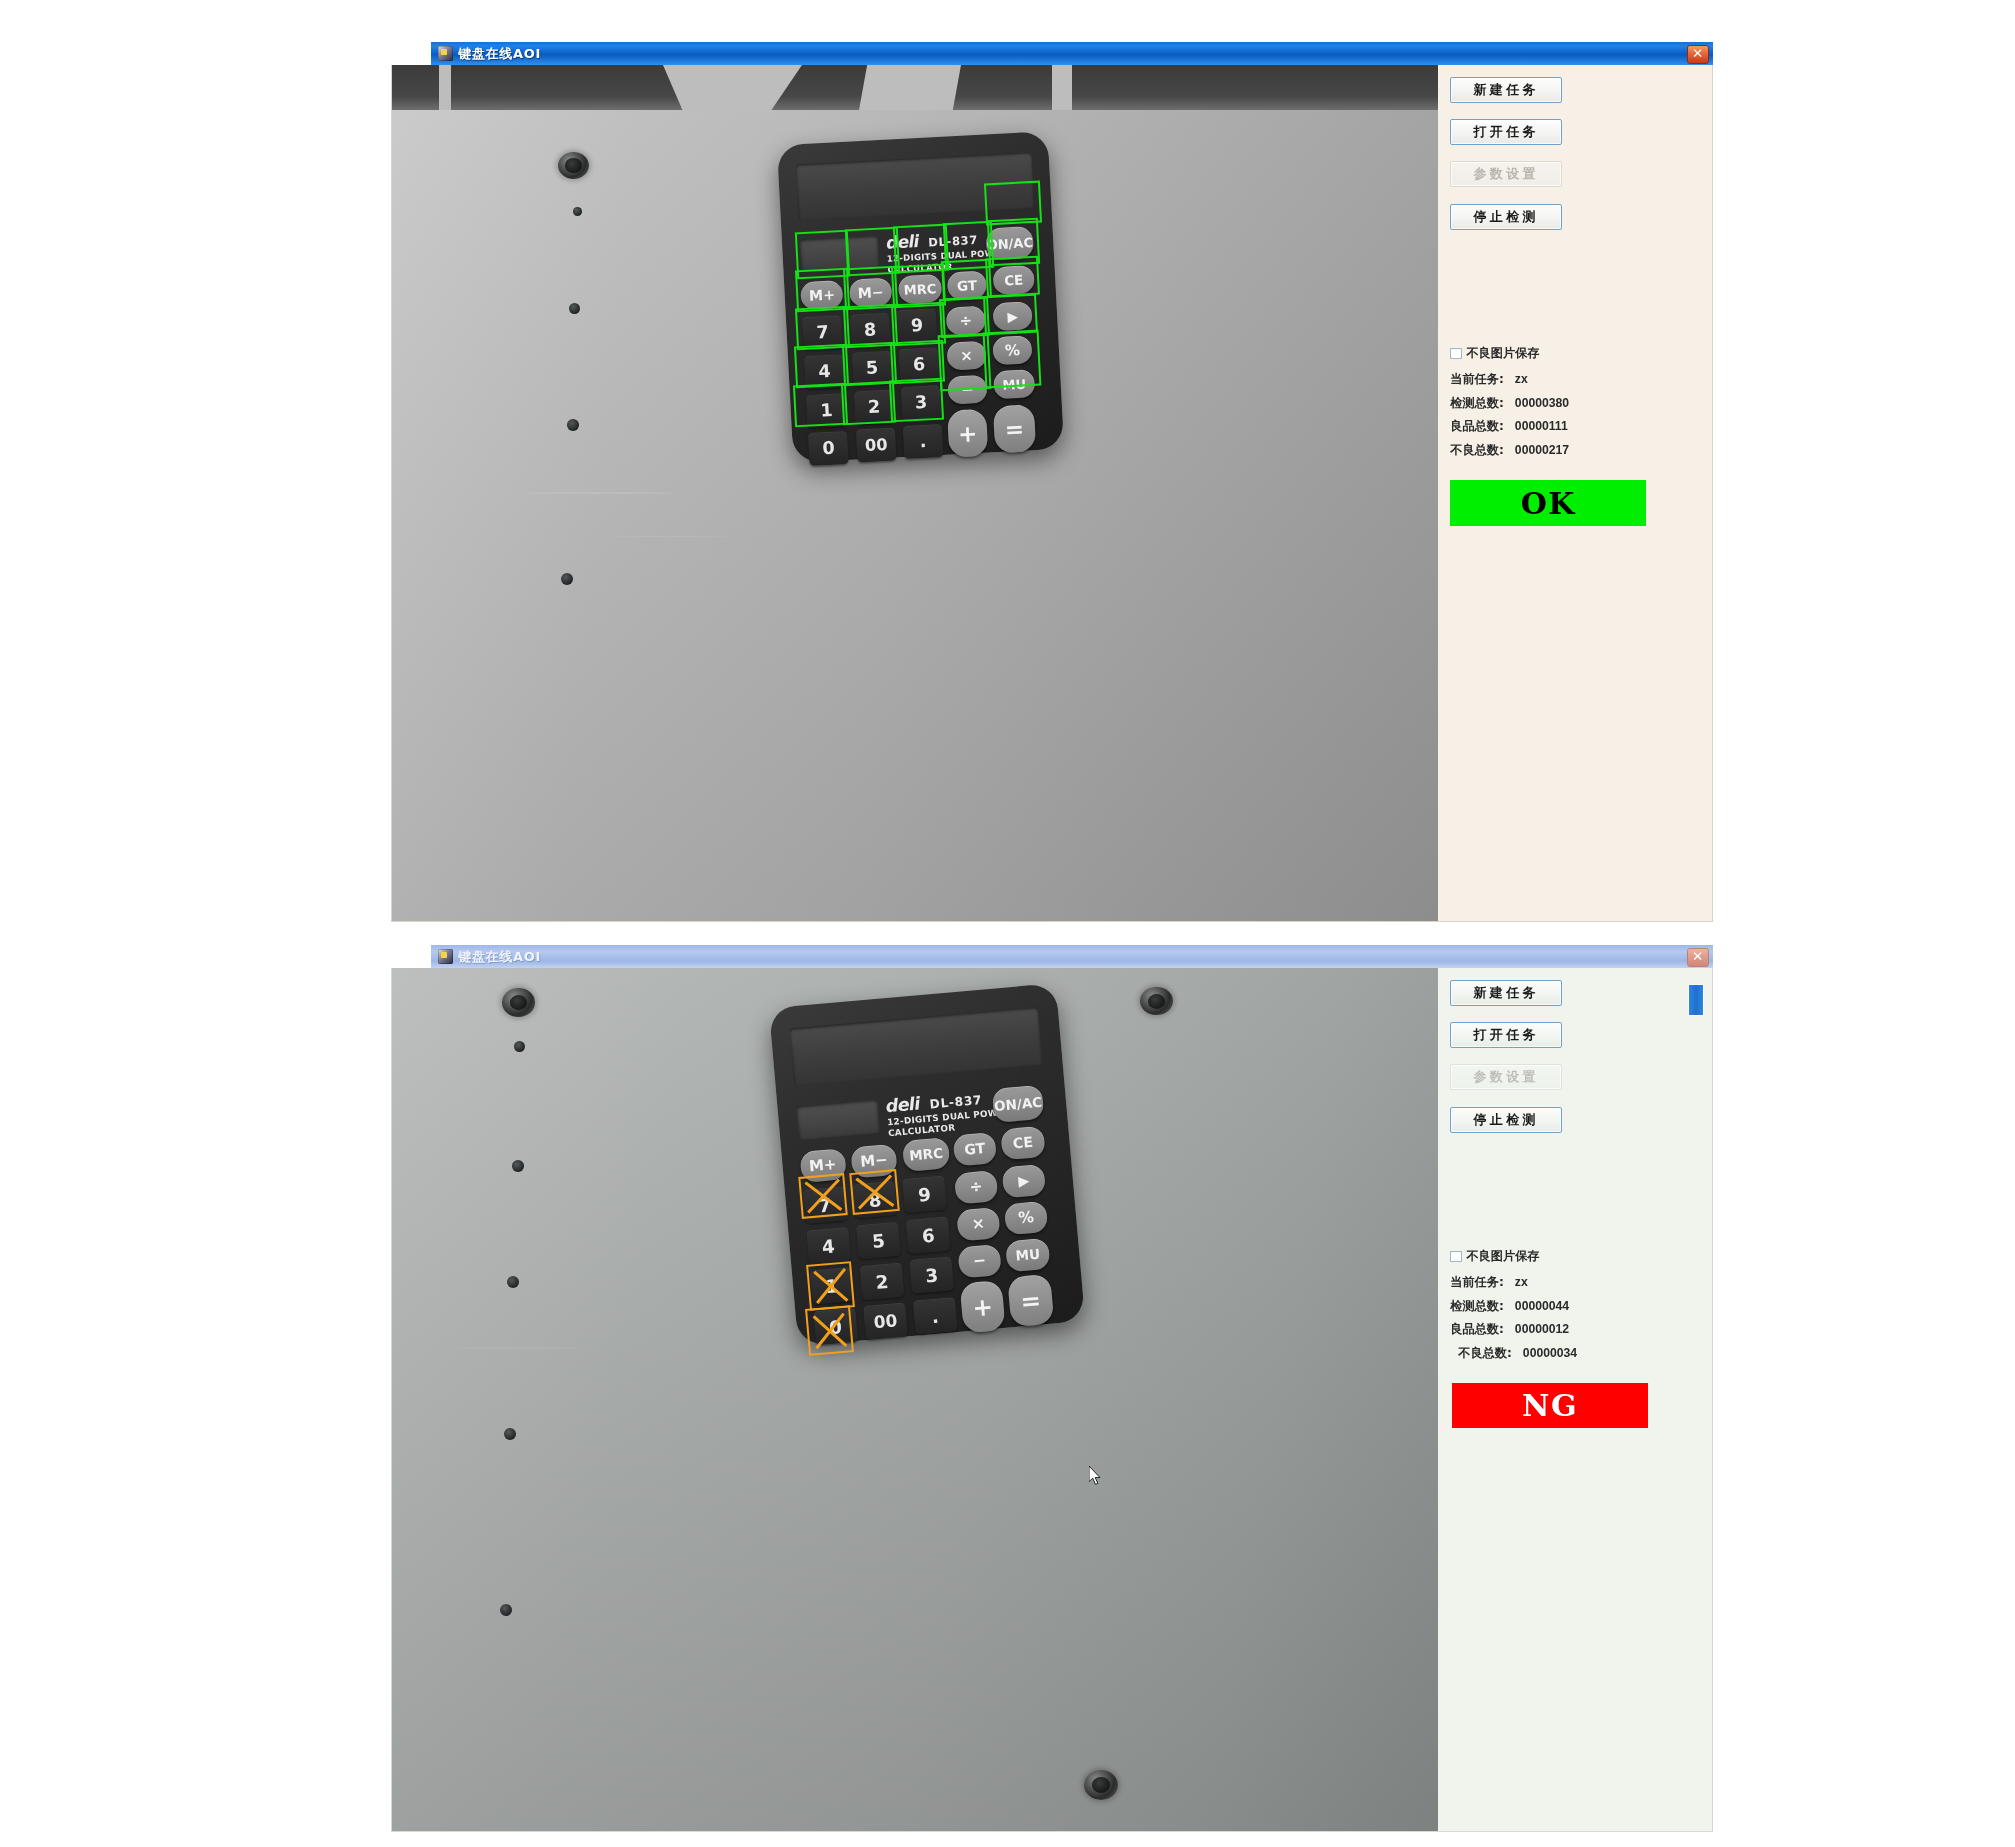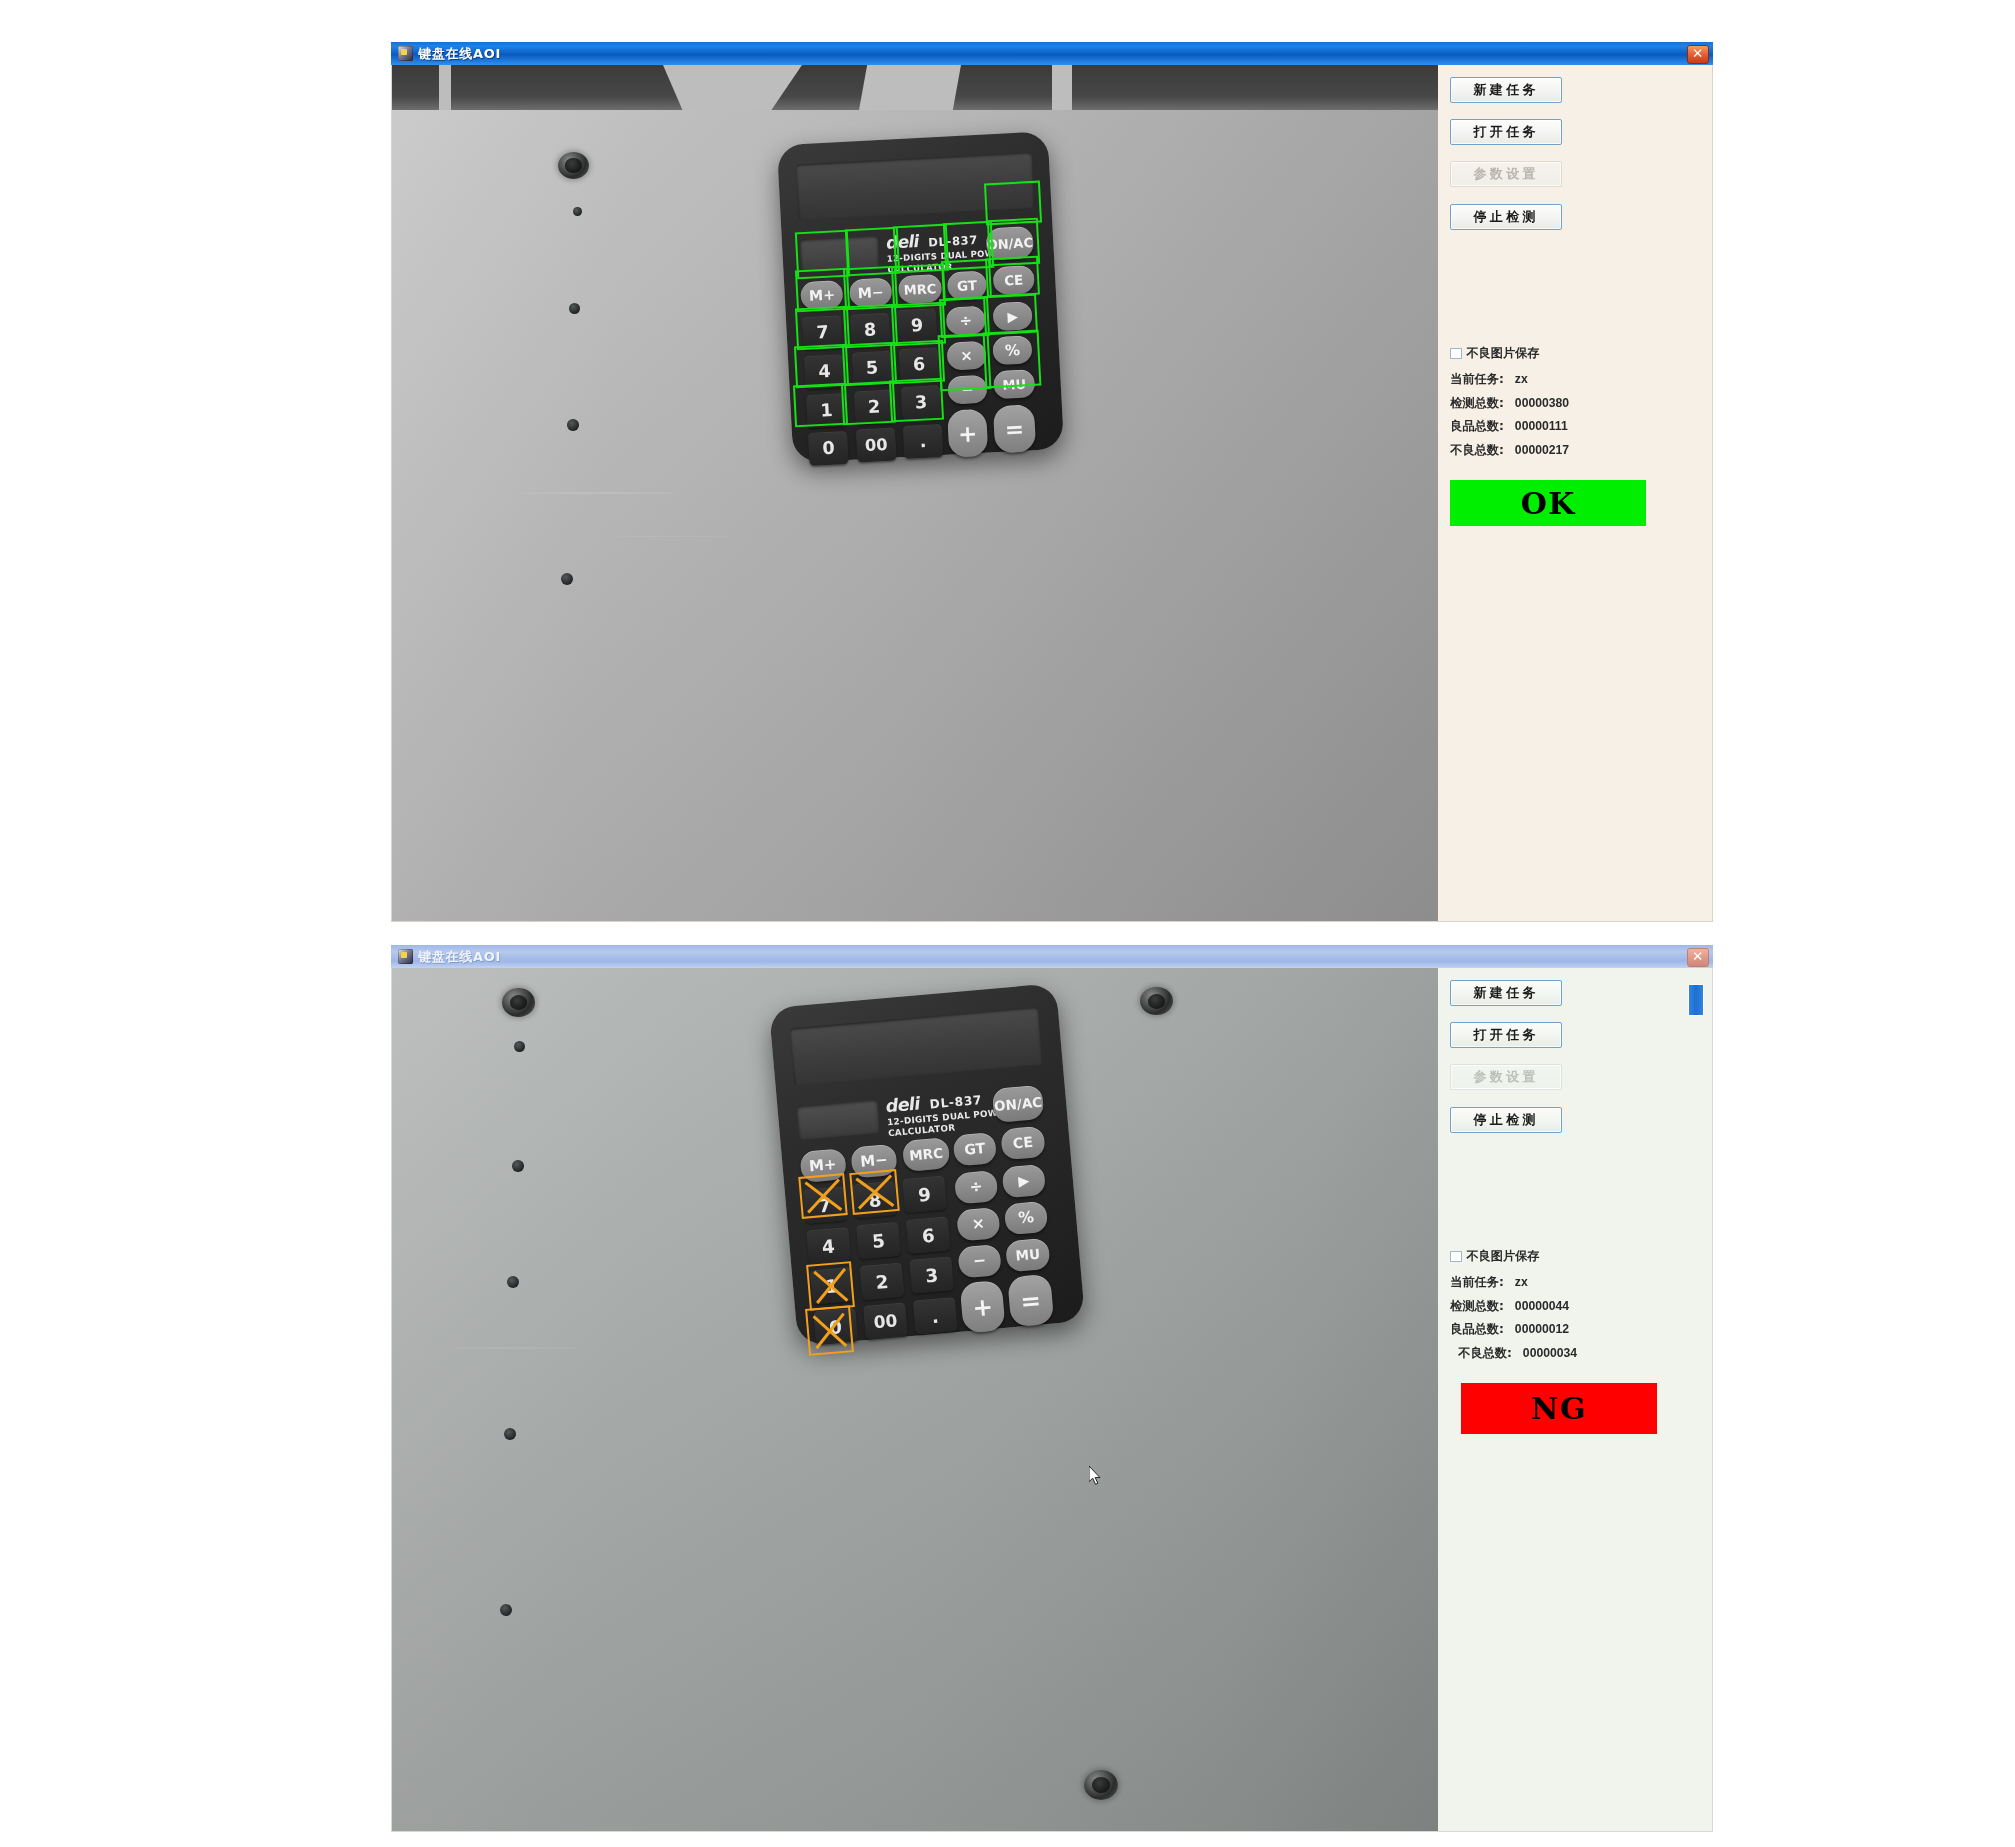--- a/index.html
+++ b/index.html
@@ -4,21 +4,21 @@
 <style>
   html,body{margin:0;padding:0;background:#ffffff;}
   body{width:2015px;height:1847px;font-family:"DejaVu Sans","Liberation Sans",sans-serif;}
 
   .page{position:relative;width:2015px;height:1847px;background:#ffffff;}
 
   
   .win{position:absolute;box-sizing:border-box;}
   .win .titlebar{
     position:relative;height:23px;display:flex;align-items:center;
-    padding-left:6.8px;box-sizing:border-box;
+    padding-left:6.8px;box-sizing:border-box;margin-left:40px;
   }
   .win.active .titlebar{background:linear-gradient(180deg,#1a6fd4 0%,#1d83e8 18%,#0a5bc0 55%,#2f8ff0 100%);}
   .win.inactive .titlebar{background:linear-gradient(180deg,#9fb8e8 0%,#b6c9ee 30%,#9db6e6 70%,#c2d2f2 100%);}
   .win-icon{width:15px;height:15px;margin-right:5.4px;border-radius:2px;
     background:linear-gradient(135deg,#e8e8f0 0%,#7a7a95 45%,#2a2a40 100%);
     box-shadow:inset 0 0 0 0.7px rgba(0,0,0,.35);position:relative;flex:0 0 auto;}
   .win-icon::after{content:"";position:absolute;left:3.4px;top:3.4px;width:6.1px;height:6.1px;
     background:#f3d34a;border-radius:0.7px;}
   .win-title{font-size:13px;font-weight:bold;letter-spacing:0.7px;white-space:nowrap;}
   .win.active .win-title{color:#ffffff;text-shadow:0.7px 0.7px 0.7px rgba(0,0,0,.45);}
@@ -373,19 +373,19 @@
         </div>
         <div class="stat" style="left:12.2px;top:353px;">
           <span>良品总数:</span>
           <span class="val" style="margin-left:6.8px;">00000012</span>
         </div>
         <div class="stat" style="left:12.2px;top:377px;margin-left:8px;">
           <span>不良总数:</span>
           <span class="val" style="margin-left:6.8px;">00000034</span>
         </div>
 
-        <div class="verdict" style="left:23px;top:415px;width:196px;height:51px;background:#ff0000;color:#000000;">NG</div>
+        <div class="verdict" style="left:14px;top:415px;width:196px;height:45px;background:#ff0000;color:#ffffff;">NG</div>
       </div>
     </div>
   </div>
 
 </div>
 
 
 </body></html>

